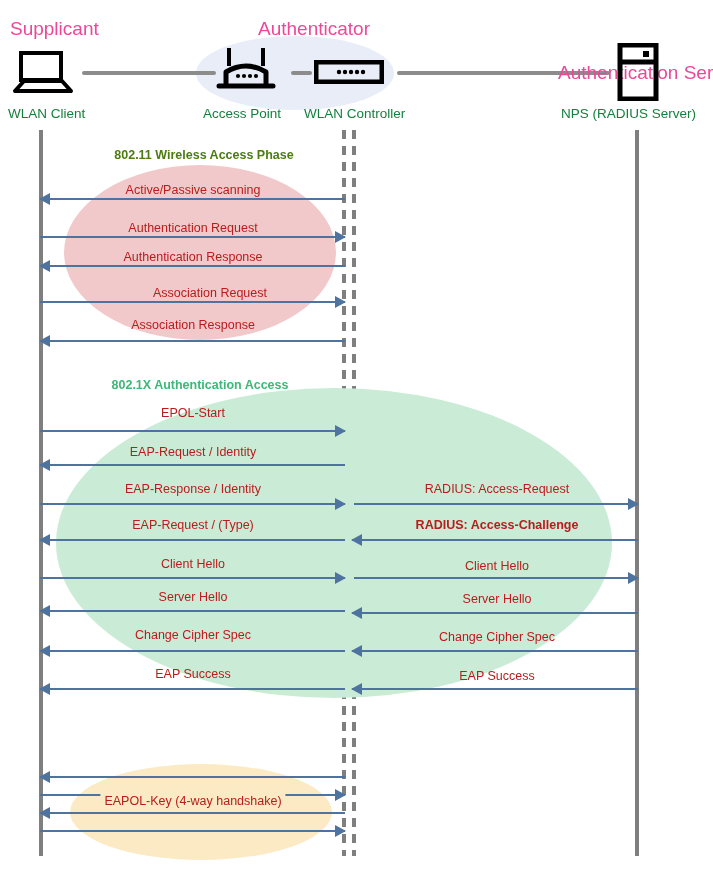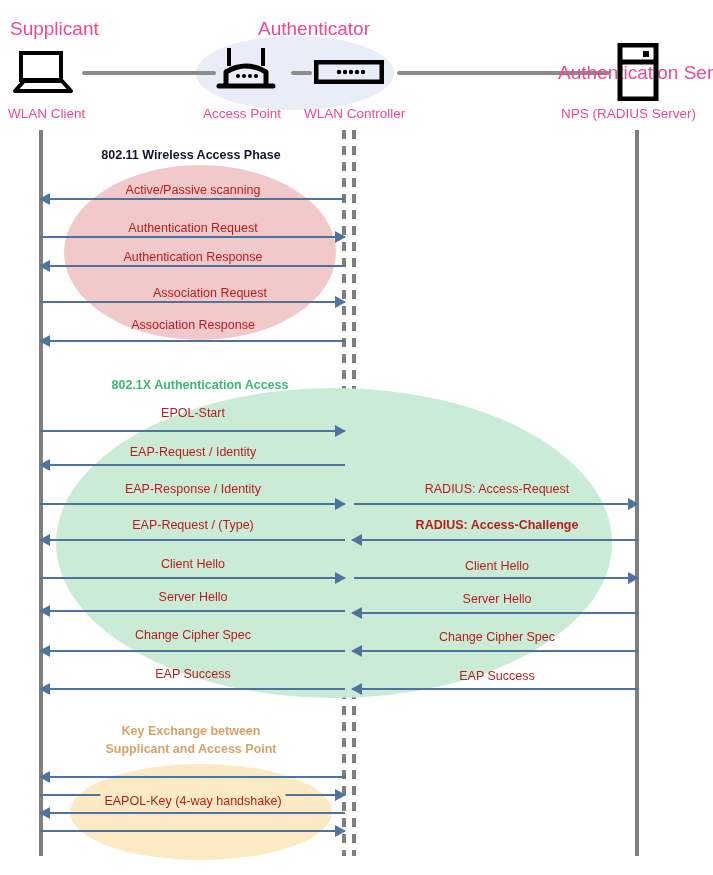--- a/index.html
+++ b/index.html
@@ -1,21 +1,21 @@
 <!DOCTYPE html>
 <html><head>
 <meta charset="utf-8">
 <style>
   html,body{margin:0;padding:0;background:#ffffff;}
   body{font-family:"Liberation Sans",sans-serif;}
   #stage{position:relative;width:713px;height:875px;background:#ffffff;overflow:hidden;}
 
   
   .hdr-title{position:absolute;font-size:19px;color:#ec4899;white-space:nowrap;}
-  .hdr-sub{position:absolute;font-size:13.5px;color:#ec4899;white-space:nowrap;}
+  .hdr-sub{position:absolute;font-size:13.5px;color:#15803d;white-space:nowrap;}
 
   .auth-blob{position:absolute;left:196px;top:36px;width:198px;height:74px;
              background:#e8edf7;border-radius:50%;}
 
   .wire{position:absolute;height:4px;background:#8c8c8c;border-radius:2px;}
 
   .icon{position:absolute;}
 
   
   .life-solid{position:absolute;width:4px;background:#7f7f7f;}
@@ -101,21 +101,21 @@
   <div class="hdr-sub" style="left:304px;top:106px;">WLAN Controller</div>
   <div class="hdr-sub" style="left:561px;top:106px;">NPS (RADIUS Server)</div>
 
   <div class="life-solid" style="left:39px;top:130px;height:726px;"></div>
   <div class="life-dash" style="left:342px;top:130px;height:726px;"></div>
   <div class="life-dash" style="left:352px;top:130px;height:726px;"></div>
   <div class="life-solid" style="left:635px;top:130px;height:726px;"></div>
 
   <div class="blob blob-pink" style="left:64px;top:165px;width:272px;height:175px;"></div>
 
-  <div class="phase-cap" style="left:83px;top:146px;width:216px;color:#0f172a;">802.11 Wireless Access Phase</div>
+  <div class="phase-cap" style="left:96px;top:146px;width:216px;color:#4d7c0f;">802.11 Wireless Access Phase</div>
 
   <div class="msg to-left" style="left:40px;top:198px;width:305px;">
       <span class="shaft"></span>
       <span class="head"></span>
     </div>
   <div class="msg-label" style="left:193px;top:183px;">Active/Passive scanning</div>
 
   <div class="msg to-right" style="left:40px;top:236px;width:305px;">
       <span class="shaft"></span>
       <span class="head"></span>
@@ -223,22 +223,20 @@
   <div class="msg-label" style="left:497px;top:630px;">Change Cipher Spec</div>
 
   <div class="msg to-left" style="left:352px;top:688px;width:286px;">
       <span class="shaft"></span>
       <span class="head"></span>
     </div>
   <div class="msg-label" style="left:497px;top:669px;">EAP Success</div>
 
   <div class="blob blob-amber" style="left:70px;top:764px;width:262px;height:96px;"></div>
 
-  <div class="phase-cap" style="left:83px;top:722px;width:216px;color:#dba268;">Key Exchange between
-Supplicant and Access Point</div>
 
   <div class="msg to-left" style="left:40px;top:776px;width:305px;">
       <span class="shaft"></span>
       <span class="head"></span>
     </div>
   <div class="msg to-right" style="left:40px;top:794px;width:305px;">
       <span class="shaft"></span>
       <span class="head"></span>
     </div>
   <div class="msg to-left" style="left:40px;top:812px;width:305px;">

